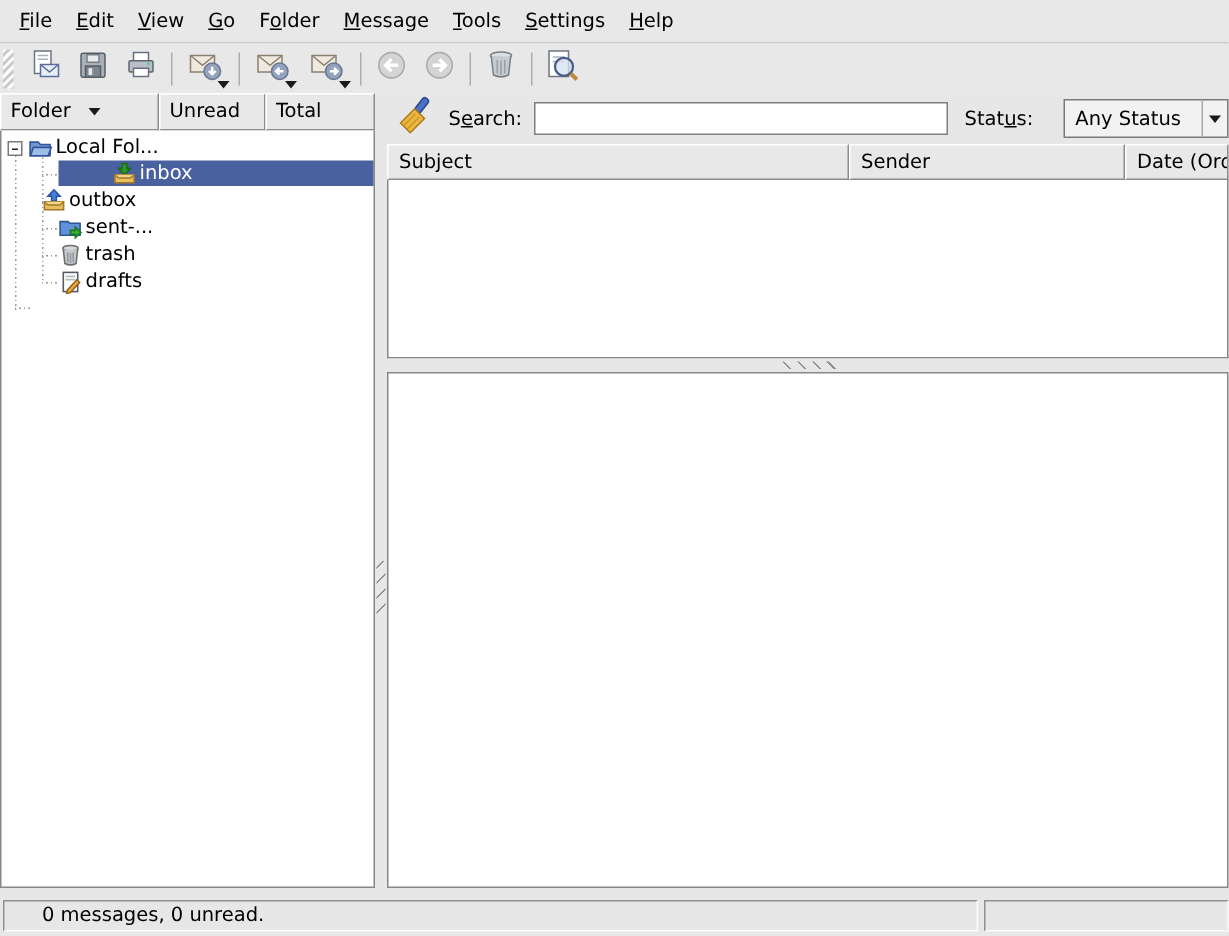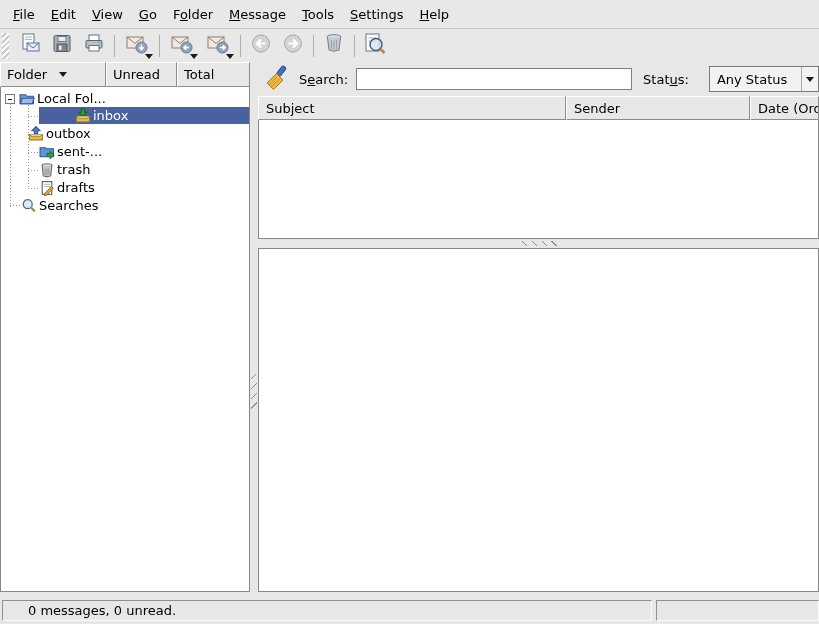--- a/index.html
+++ b/index.html
@@ -337,29 +337,20 @@
         <svg width="16" height="16" viewBox="0 0 15 15">
       <rect x="3" y="1.5" width="9" height="12" fill="#ffffff" stroke="#555a66"></rect>
       <line x1="4.5" y1="4" x2="10.5" y2="4" stroke="#b4bac2"></line>
           <line x1="4.5" y1="6" x2="10.5" y2="6" stroke="#b4bac2"></line>
       <path d="M5.5 12.5 L11.5 6 L13.3 7.8 L7.3 14.2 L5 14.8 Z" fill="#e8a33c" stroke="#8a5a16" stroke-width="0.8"></path>
     </svg>
       </span>
     <span>drafts</span>
   </div>
 
-  <div class="tree-row" style="left:20px; top:110px; width:228px;">
-    <span class="ticon">
-        <svg width="16" height="16" viewBox="0 0 15 15">
-      <circle cx="6.3" cy="5.8" r="4.2" fill="#dce9f6" stroke="#5f6b77" stroke-width="1.2"></circle>
-      <line x1="9.4" y1="8.9" x2="13" y2="12.5" stroke="#b5854b" stroke-width="2.2"></line>
-    </svg>
-      </span>
-    <span>Searches</span>
-  </div>
 </div>
 
 <div class="vsplitter">
   <div class="vgrip"></div>
 </div>
 
 <div class="search-bar">
   <div class="clear-btn">
     <span><svg width="26" height="26" viewBox="0 0 26 26">
       <rect x="15" y="0.5" width="4.5" height="11" rx="1.8" transform="rotate(38 17 6)" fill="#4a6fc4" stroke="#2b4a90"></rect>

